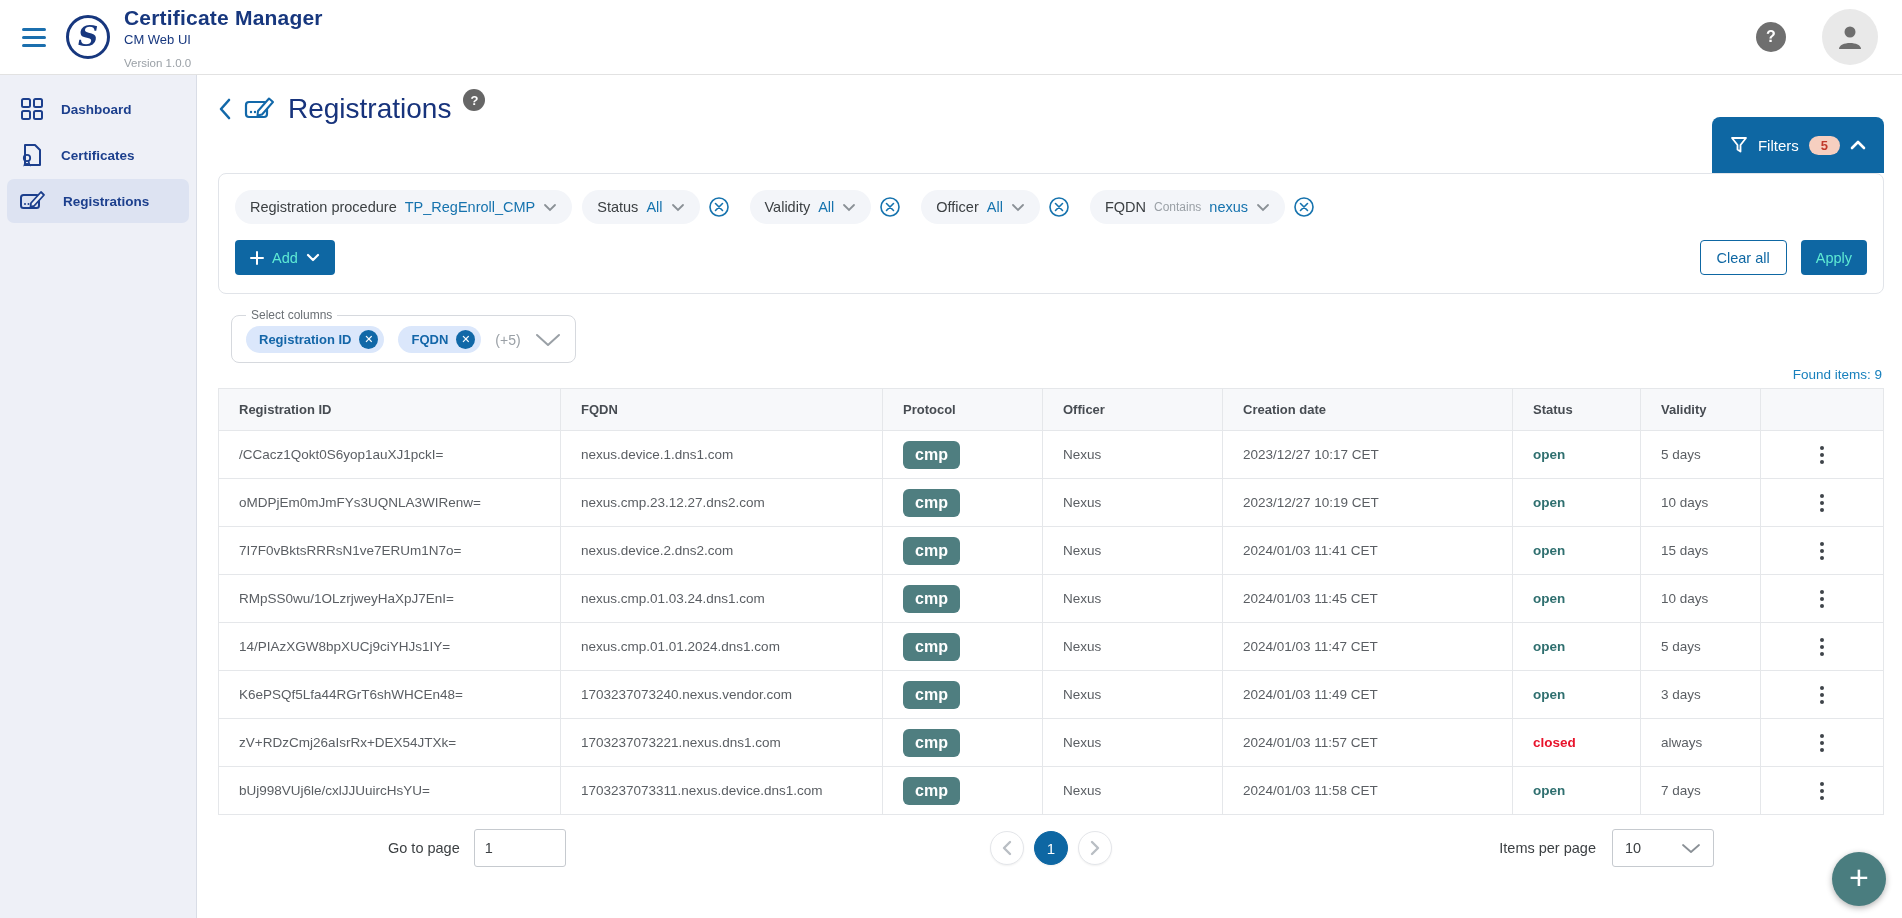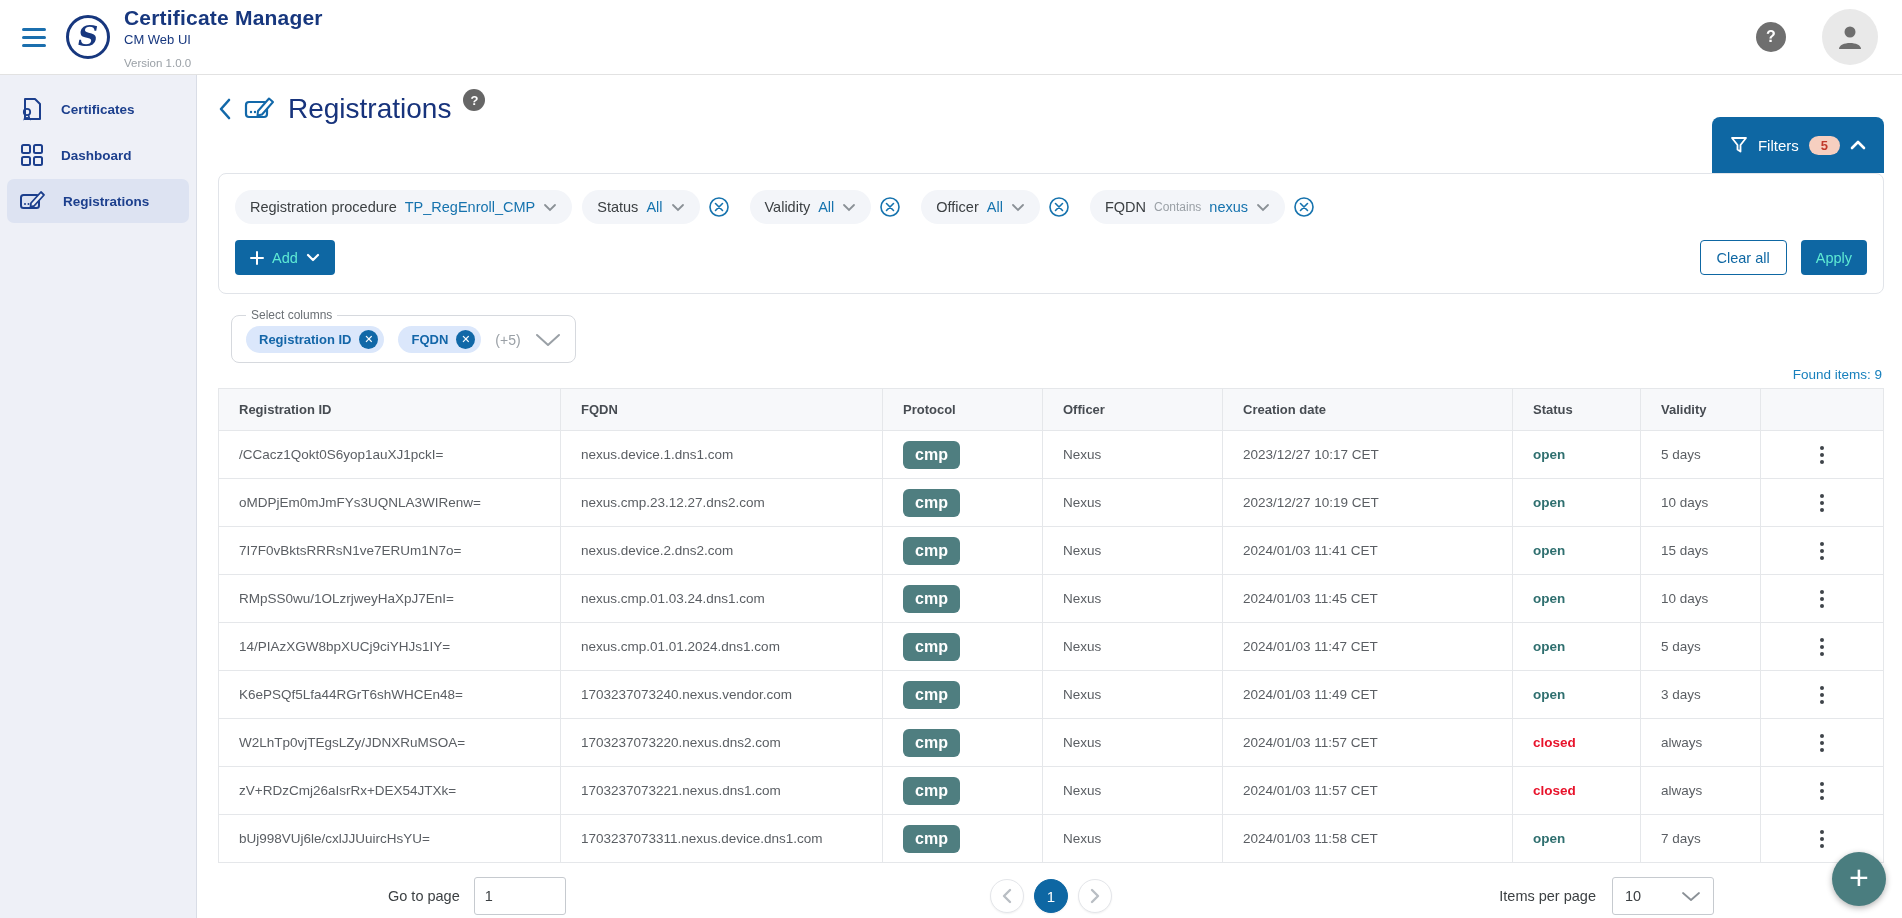--- a/index.html
+++ b/index.html
@@ -152,34 +152,34 @@
       </svg>
     </button>
   </div>
 </header>
 
 <div class="body-row">
 
   <nav class="sidebar">
     <div class="side-item">
       <svg width="26" height="26" viewBox="0 0 26 26">
-        <path d="M6 3 h10 l5 5 v15 h-15 z" fill="none" stroke="#1c3f8d" stroke-width="2" stroke-linejoin="round"></path>
-        <circle cx="8" cy="16" r="3.2" fill="none" stroke="#1c3f8d" stroke-width="1.8"></circle>
-        <path d="M6.5 19 l-1 4 2.5-1.4 2.5 1.4 -1-4" fill="none" stroke="#1c3f8d" stroke-width="1.6"></path>
-      </svg>
-      <span class="lbl">Certificates</span>
-    </div>
-    <div class="side-item">
-      <svg width="26" height="26" viewBox="0 0 26 26">
         <rect x="3" y="3" width="8" height="8" rx="1.5" fill="none" stroke="#1c3f8d" stroke-width="2"></rect>
         <rect x="15" y="3" width="8" height="8" rx="1.5" fill="none" stroke="#1c3f8d" stroke-width="2"></rect>
         <rect x="3" y="15" width="8" height="8" rx="1.5" fill="none" stroke="#1c3f8d" stroke-width="2"></rect>
         <rect x="15" y="15" width="8" height="8" rx="1.5" fill="none" stroke="#1c3f8d" stroke-width="2"></rect>
       </svg>
       <span class="lbl">Dashboard</span>
+    </div>
+    <div class="side-item">
+      <svg width="26" height="26" viewBox="0 0 26 26">
+        <path d="M6 3 h10 l5 5 v15 h-15 z" fill="none" stroke="#1c3f8d" stroke-width="2" stroke-linejoin="round"></path>
+        <circle cx="8" cy="16" r="3.2" fill="none" stroke="#1c3f8d" stroke-width="1.8"></circle>
+        <path d="M6.5 19 l-1 4 2.5-1.4 2.5 1.4 -1-4" fill="none" stroke="#1c3f8d" stroke-width="1.6"></path>
+      </svg>
+      <span class="lbl">Certificates</span>
     </div>
     <div class="side-item active">
       <svg width="28" height="26" viewBox="0 0 28 26">
         <rect x="2" y="7" width="18" height="13" rx="2.5" fill="none" stroke="#1c3f8d" stroke-width="2"></rect>
         <circle cx="6" cy="16" r="1" fill="#1c3f8d"></circle>
           <circle cx="9.5" cy="16" r="1" fill="#1c3f8d"></circle>
         <path d="M12 15 L22 4 L25 7 L15 18 L11.5 18.8 Z" fill="#eef0f7" stroke="#1c3f8d" stroke-width="1.8" stroke-linejoin="round"></path>
       </svg>
       <span class="lbl">Registrations</span>
     </div>
@@ -444,36 +444,20 @@
             </td>
         </tr>
         <tr>
           <td>K6ePSQf5Lfa44RGrT6shWHCEn48=</td>
           <td>1703237073240.nexus.vendor.com</td>
           <td><span class="proto-badge">cmp</span></td>
           <td>Nexus</td>
           <td>2024/01/03 11:49 CET</td>
           <td><span class="status-val st-open">open</span></td>
           <td>3 days</td>
-          <td class="actions-cell">
-              <button class="kebab">
-                <i></i>
-                <i></i>
-                <i></i>
-              </button>
-            </td>
-        </tr>
-        <tr>
-          <td>W2LhTp0vjTEgsLZy/JDNXRuMSOA=</td>
-          <td>1703237073220.nexus.dns2.com</td>
-          <td><span class="proto-badge">cmp</span></td>
-          <td>Nexus</td>
-          <td>2024/01/03 11:57 CET</td>
-          <td><span class="status-val st-closed">closed</span></td>
-          <td>always</td>
           <td class="actions-cell">
               <button class="kebab">
                 <i></i>
                 <i></i>
                 <i></i>
               </button>
             </td>
         </tr>
         <tr>
           <td>zV+RDzCmj26aIsrRx+DEX54JTXk=</td>

